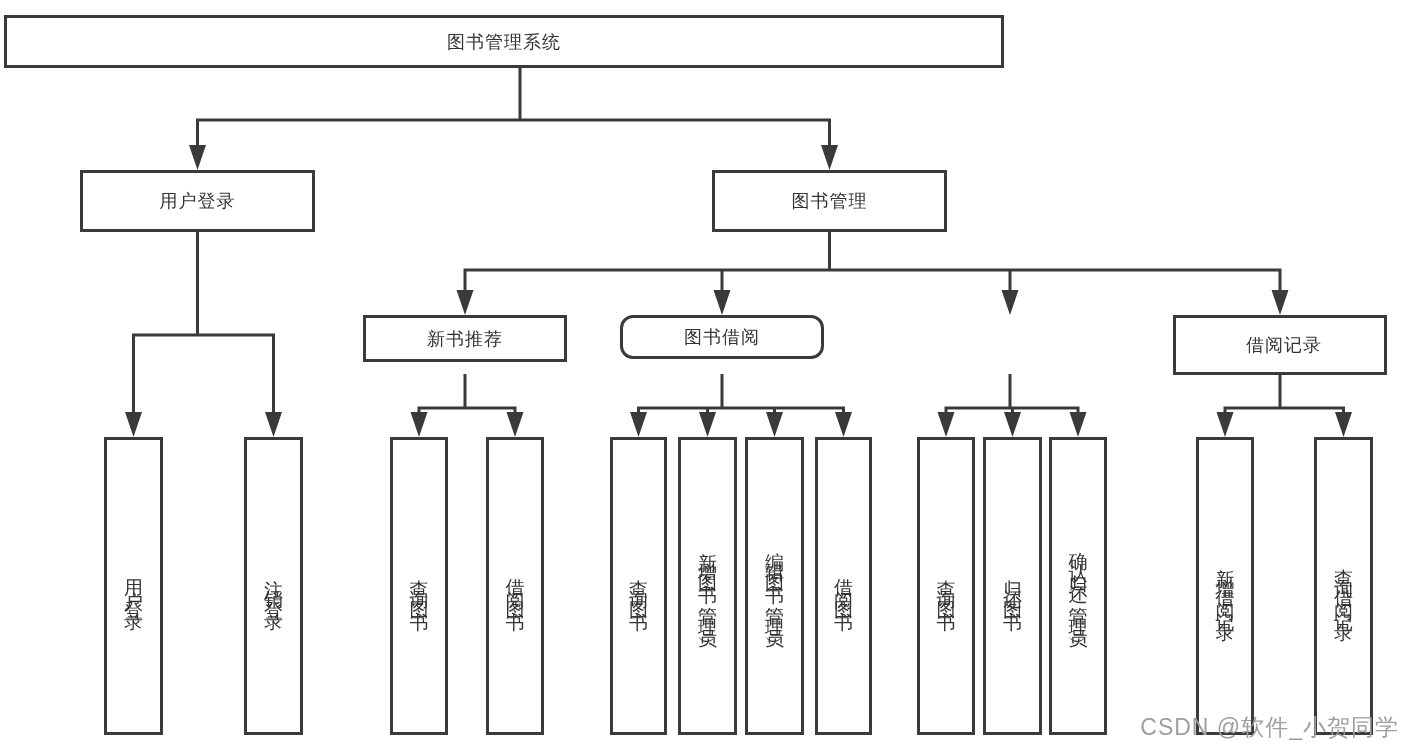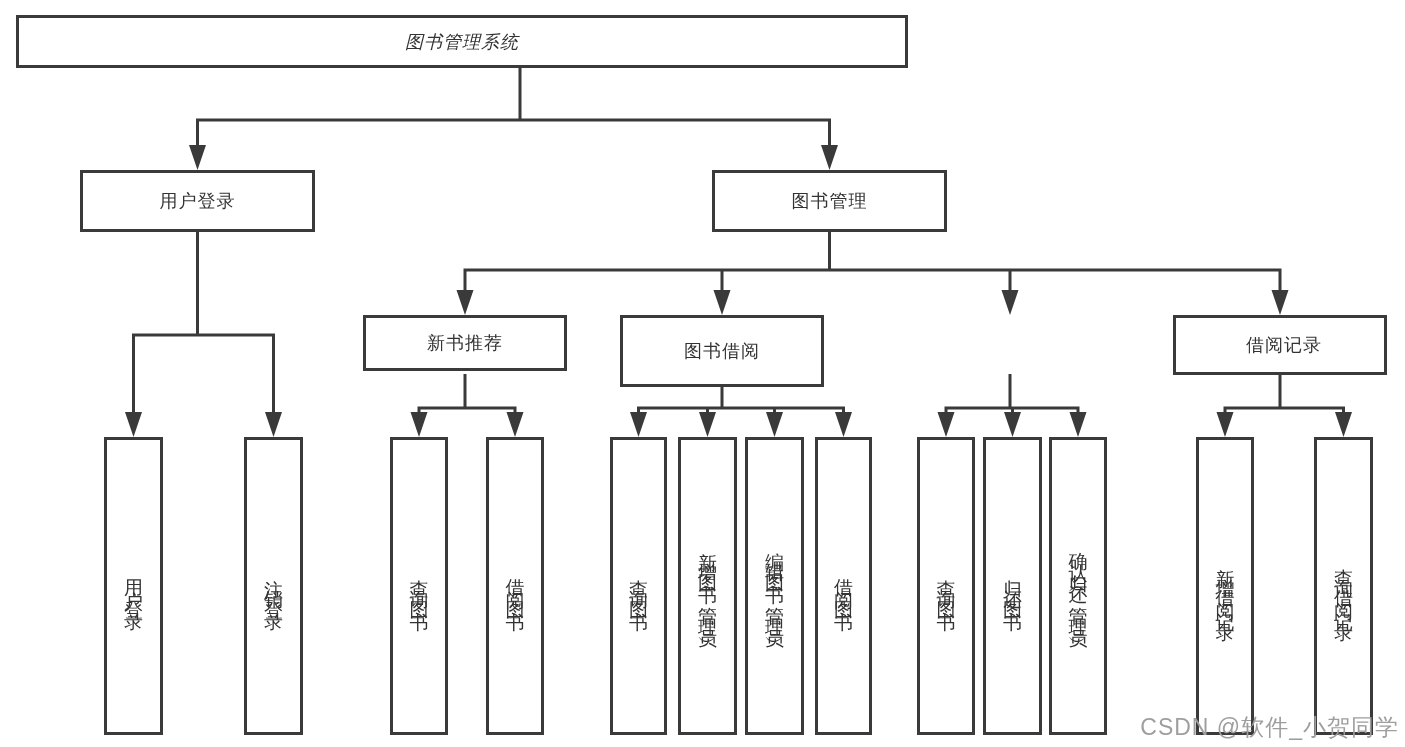--- a/index.html
+++ b/index.html
@@ -102,35 +102,35 @@
       M699 412 L716 412 L707.5 437 Z
       M766 412 L783 412 L774.5 437 Z
       M835 412 L852 412 L843.5 437 Z
       M937.5 412 L954.5 412 L946 437 Z
       M1004 412 L1021 412 L1012.5 437 Z
       M1069.5 412 L1086.5 412 L1078 437 Z
       M1216.5 412 L1233.5 412 L1225 437 Z
       M1335 412 L1352 412 L1343.5 437 Z"></path>
   </svg>
 
-  <div class="node" style="left:16px;top:15px;width:892px;height:53px;font-style:italic;">
+  <div class="node" style="left:4px;top:15px;width:1000px;height:53px;">
     <span>图书管理系统</span>
   </div>
 
   <div class="node" style="left:80px;top:170px;width:235px;height:62px;">
     <span>用户登录</span>
   </div>
   <div class="node" style="left:712px;top:170px;width:235px;height:62px;justify-content:center;">
     <span>图书管理</span>
   </div>
 
-  <div class="node" style="left:363px;top:315px;width:204px;height:56px;">
+  <div class="node" style="left:363px;top:315px;width:204px;height:47px;">
     <span>新书推荐</span>
   </div>
-  <div class="node" style="left:620px;top:315px;width:204px;height:72px;">
+  <div class="node" style="left:620px;top:315px;width:204px;height:44px;border-radius:13px;">
     <span>图书借阅</span>
   </div>
   <div class="node" style="left:1173px;top:315px;width:214px;height:60px;padding-left:8px;">
     <span>借阅记录</span>
   </div>
 
   <div class="node vert" style="left:104px;top:437px;width:59px;height:298px;">
     <span>用户登录</span>
   </div>
   <div class="node vert" style="left:244px;top:437px;width:59px;height:298px;">

